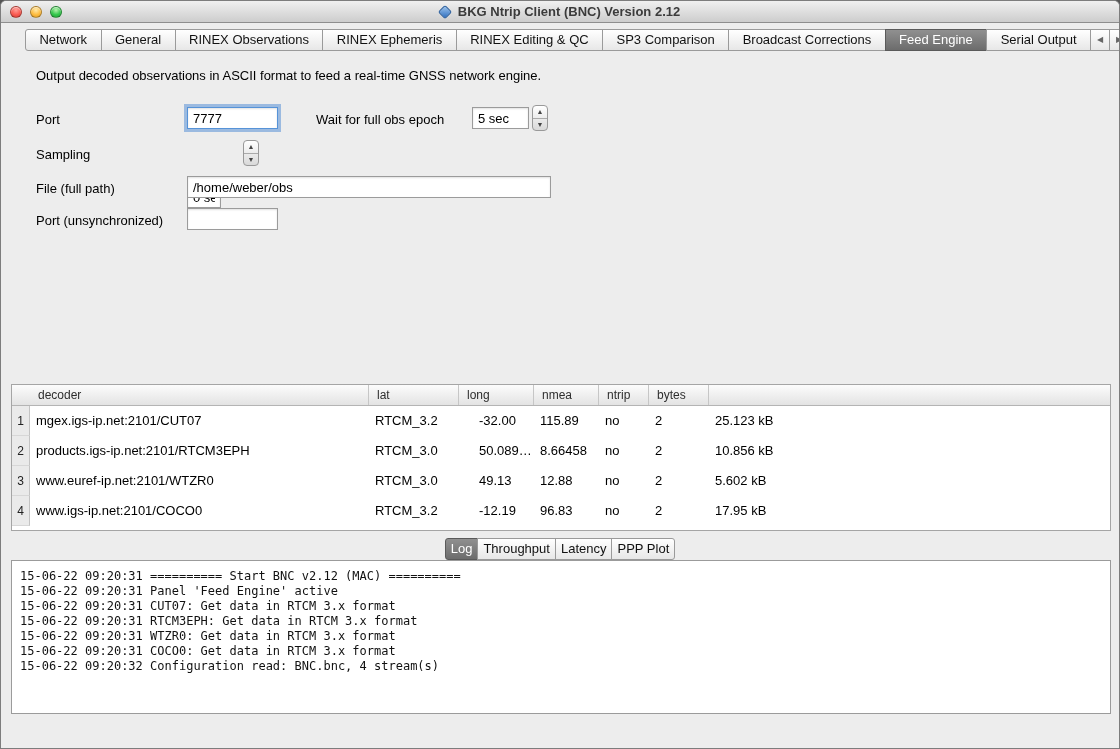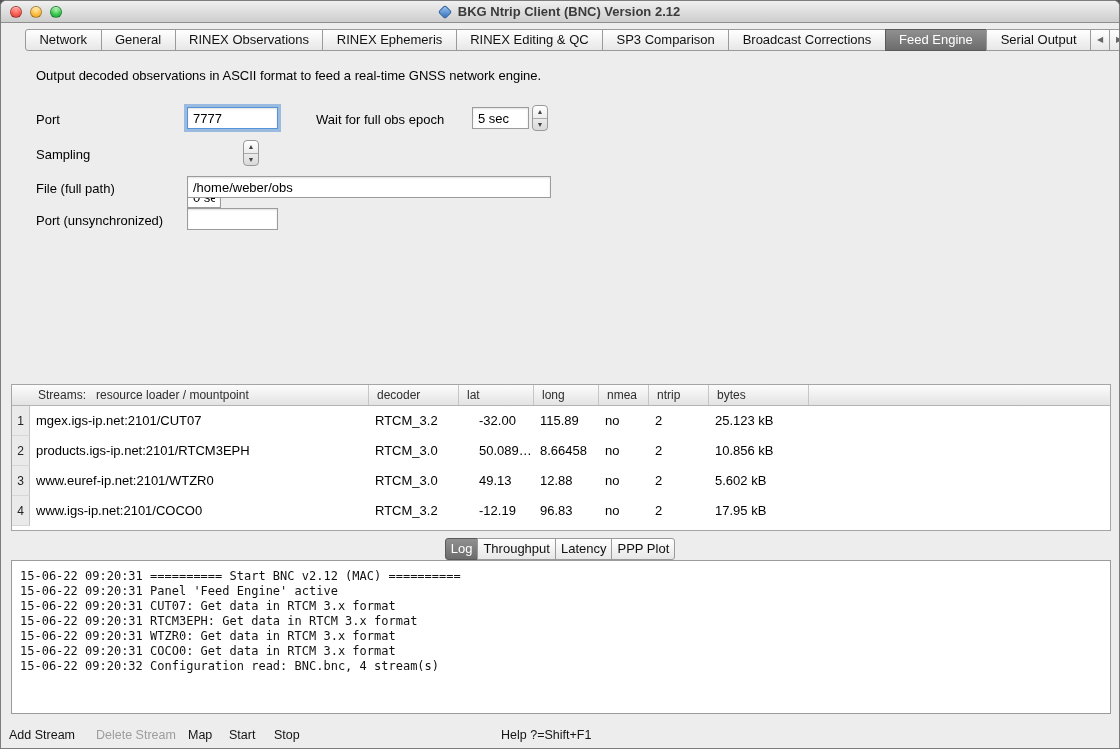--- a/index.html
+++ b/index.html
@@ -132,21 +132,20 @@
 
   <div class="flabel" style="left:35px;top:180px">File (full path)</div>
   <input class="tfield" style="left: 186px; top: 175px; width: 364px;" value="/home/weber/obs">
 
   <div class="flabel" style="left:35px;top:212px">Port (unsynchronized)</div>
   <input class="tfield" style="left: 186px; top: 207px; width: 91px;" value="">
 
   <div class="streams">
     <div class="thead">
       <div class="th corner"></div>
-      <div class="th">Streams:   resource loader / mountpoint</div>
       <div class="th">decoder</div>
       <div class="th">lat</div>
       <div class="th">long</div>
       <div class="th">nmea</div>
       <div class="th">ntrip</div>
       <div class="th">bytes</div>
       <div class="th filler"></div>
     </div>
 
     <div class="trow">
@@ -208,22 +207,14 @@
   <div class="logbox">
     <div class="logline">15-06-22 09:20:31 ========== Start BNC v2.12 (MAC) ==========</div>
     <div class="logline">15-06-22 09:20:31 Panel 'Feed Engine' active</div>
     <div class="logline">15-06-22 09:20:31 CUT07: Get data in RTCM 3.x format</div>
     <div class="logline">15-06-22 09:20:31 RTCM3EPH: Get data in RTCM 3.x format</div>
     <div class="logline">15-06-22 09:20:31 WTZR0: Get data in RTCM 3.x format</div>
     <div class="logline">15-06-22 09:20:31 COCO0: Get data in RTCM 3.x format</div>
     <div class="logline">15-06-22 09:20:32 Configuration read: BNC.bnc, 4 stream(s)</div>
   </div>
 
-  <div class="bottombar">
-    <span class="action" style="left:8px">Add Stream</span>
-    <span class="action disabled" style="left:95px">Delete Stream</span>
-    <span class="action" style="left:187px">Map</span>
-    <span class="action" style="left:228px">Start</span>
-    <span class="action" style="left:273px">Stop</span>
-    <span class="action" style="left:500px">Help ?=Shift+F1</span>
-  </div>
 
 </div>
 
 </body></html>

